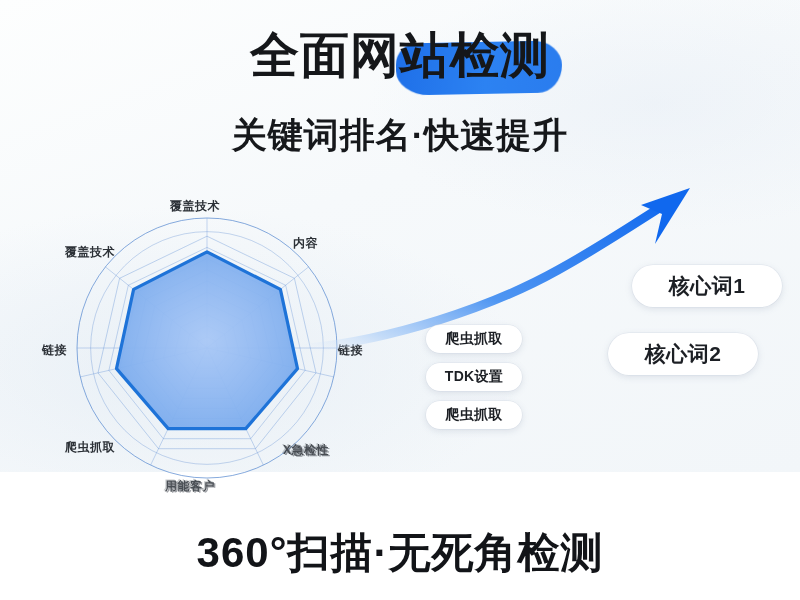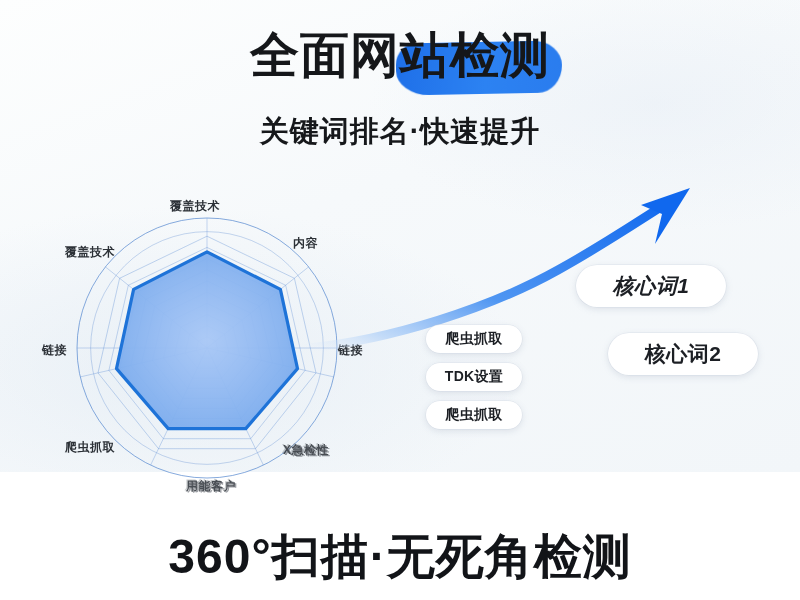--- a/index.html
+++ b/index.html
@@ -35,25 +35,25 @@
     left:146px;top:14px;width:166px;height:52px;
     background:linear-gradient(100deg,#1E6FE8 0%,#2C82F2 55%,#2A7CEE 100%);
     border-radius:26px 34px 30px 40px/26px 30px 34px 30px;
     transform:rotate(-1.1deg);
     z-index:0;
     filter:blur(.2px);
   }
   .title-main span.t{position:relative;z-index:2;}
   .title-sub{
     position:absolute;left:0;top:112px;width:800px;text-align:center;
-    font-size:29px;font-weight:700;color:#16181b;letter-spacing:1px;
+    font-size:35px;font-weight:700;color:#16181b;letter-spacing:1px;
   }
   .title-bottom{
     position:absolute;left:0;top:525px;width:800px;text-align:center;
-    font-size:48px;font-weight:700;color:#121418;letter-spacing:1px;
+    font-size:42px;font-weight:700;color:#121418;letter-spacing:1px;
   }
 
   
   #radar{position:absolute;left:40px;top:196px;}
 
   .axis-label{
     position:absolute;
     font-size:12px;font-weight:600;color:#2c3137;
     white-space:nowrap;
     letter-spacing:.5px;
@@ -131,21 +131,21 @@
           <line x1="37" y1="152" x2="297" y2="152" stroke="#6A96D8" stroke-width="0.7" stroke-opacity="0.55"></line>
           <path d="M167.0,55.9 L240.4,93.4 L257.5,172.6 L205.8,232.6 L128.2,232.6 L76.5,172.6 L93.6,93.4 Z" fill="url(#polyFill)" stroke="#1E73D8" stroke-width="3.2" stroke-linejoin="round"></path>
         </g>
     </svg>
 
     
     <div class="axis-label" style="left:130px;top:2px;">覆盖技术</div>
     <div class="axis-label" style="left:253px;top:39px;">内容</div>
     <div class="axis-label" style="left:298px;top:146px;">链接</div>
     <div class="axis-label garbled" style="left:243px;top:246px;">X急检性</div>
-    <div class="axis-label garbled" style="left:125px;top:282px;margin-left:21px;">用能客户</div>
+    <div class="axis-label garbled" style="left:125px;top:282px;">用能客户</div>
     <div class="axis-label" style="left:25px;top:243px;">爬虫抓取</div>
     <div class="axis-label" style="left:25px;top:48px;">覆盖技术</div>
     <div class="axis-label" style="left:2px;top:146px;">链接</div>
   </div>
 
   <div id="arrow">
     <svg width="420" height="190" viewBox="0 0 420 190">
       <defs>
         <linearGradient id="arrowGrad" x1="0" y1="1" x2="1" y2="0">
           <stop offset="0%" stop-color="#D8E7FA" stop-opacity="0"></stop>
@@ -156,18 +156,18 @@
       </defs>
       <path d="M 8,170 C 90,162 190,130 258,92 C 305,66 340,42 372,22" fill="none" stroke="url(#arrowGrad)" stroke-width="9" stroke-linecap="round"></path>
       <path d="M 390,10 L 341,27 L 362,36 L 355,66 Z" fill="#1068EE"></path>
     </svg>
   </div>
 
   <div class="pill pill-sm" style="left:426px;top:363px;">TDK设置</div>
   <div class="pill pill-sm" style="left:426px;top:325px;">爬虫抓取</div>
   <div class="pill pill-sm" style="left:426px;top:401px;">爬虫抓取</div>
 
-  <div class="pill pill-lg" style="left:576px;top:265px;font-style:italic;">核心词1</div>
+  <div class="pill pill-lg" style="left:632px;top:265px;">核心词1</div>
   <div class="pill pill-lg" style="left:608px;top:333px;">核心词2</div>
 
   <div class="title-bottom">360°扫描·无死角检测</div>
 
 </div>
 
 </body></html>

